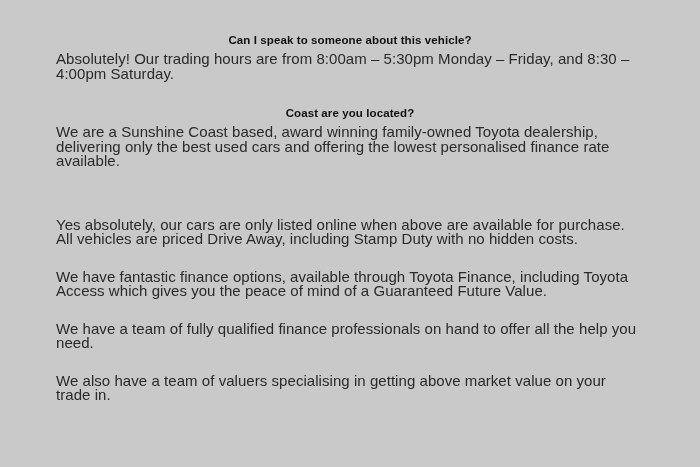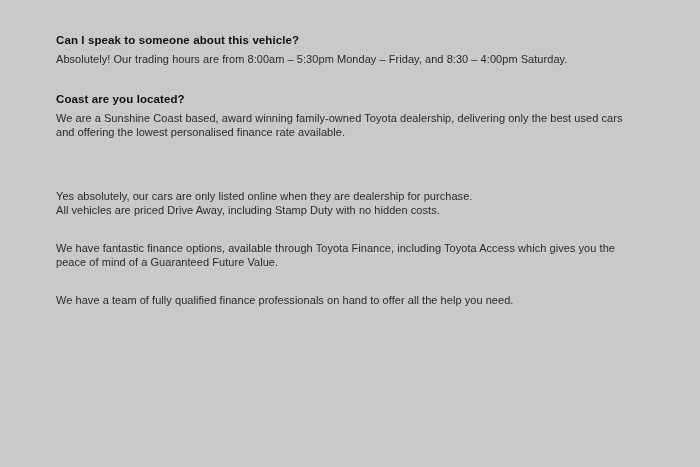--- a/index.html
+++ b/index.html
@@ -23,23 +23,24 @@
   }
   .faq-section {
     margin-bottom: 26px;
   }
   .faq-question {
     font-size: 11.5px;
     font-weight: bold;
     color: #111111;
     margin: 0 0 6px 0;
     letter-spacing: 0.1px;
+    text-align: center;
   }
   .faq-para {
-    font-size: 11px;
+    font-size: 15px;
     line-height: 14.5px;
     color: #2a2a2a;
     margin: 0 0 9px 0;
     max-width: 586px;
     letter-spacing: 0.05px;
   }
   .faq-para.nogap {
     margin-bottom: 0;
   }
   .faq-para:last-child {
@@ -59,22 +60,23 @@
     <p class="faq-para">Absolutely! Our trading hours are from 8:00am – 5:30pm Monday – Friday, and 8:30 – 4:00pm Saturday.</p>
   </section>
 
   <section class="faq-section">
     <h2 class="faq-question">Coast are you located?</h2>
     <p class="faq-para">We are a Sunshine Coast based, award winning family-owned Toyota dealership, delivering only the best used cars and offering the lowest personalised finance rate available.</p>
     <div class="spacer-lg"></div>
   </section>
 
   <section class="faq-section">
-    <p class="faq-para nogap">Yes absolutely, our cars are only listed online when they are dealership for purchase.</p>
+    <p class="faq-para nogap">Yes absolutely, our cars are only listed online when above are available for purchase.</p>
     <p class="faq-para">All vehicles are priced Drive Away, including Stamp Duty with no hidden costs.</p>
     <div class="spacer-lg"></div>
     <p class="faq-para">We have fantastic finance options, available through Toyota Finance, including Toyota Access which gives you the peace of mind of a Guaranteed Future Value.</p>
     <div class="spacer-lg"></div>
     <p class="faq-para">We have a team of fully qualified finance professionals on hand to offer all the help you need.</p>
     <div class="spacer-lg"></div>
+    <p class="faq-para">We also have a team of valuers specialising in getting above market value on your trade in.</p>
   </section>
 
 </div>
 
 </body></html>

